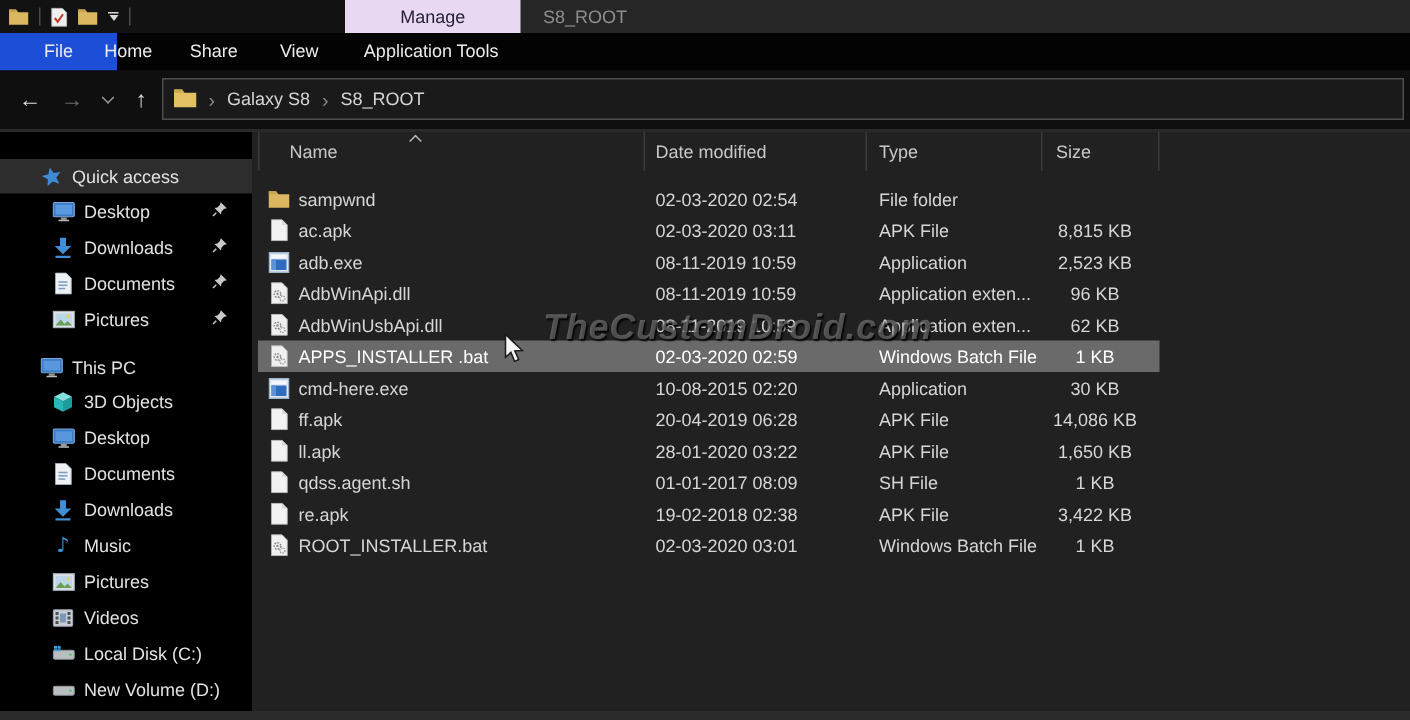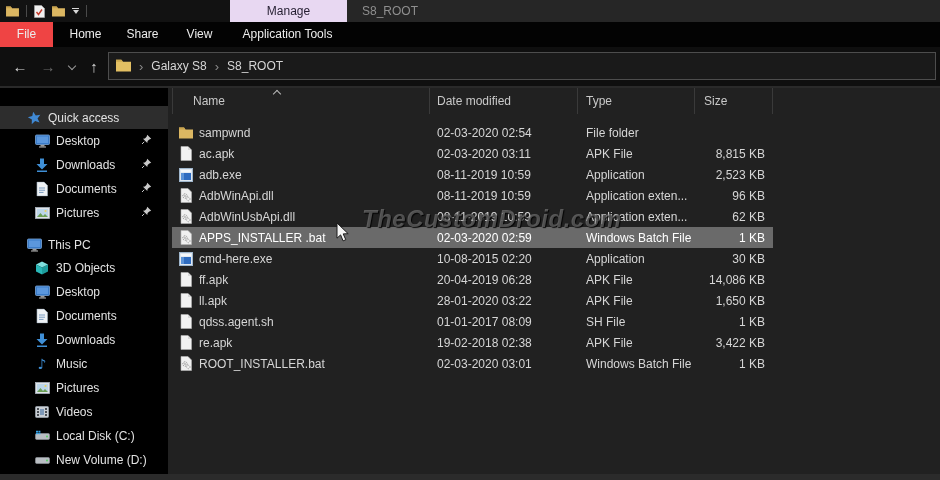--- a/index.html
+++ b/index.html
@@ -19,21 +19,21 @@
     border-right:3.5px solid transparent;border-top:4px solid #d8d8d8;}
   .manage-tab{position:absolute;left:230px;top:0;width:117px;height:22px;
     background:#e8d8f2;color:#241e30;font-size:12px;text-align:center;line-height:22px;}
   .window-title{position:absolute;left:362px;top:0;height:22px;line-height:22px;
     font-size:12px;color:#8f8f8f;}
 
   
   .ribbon{position:absolute;top:22px;left:0;width:940px;height:25px;background:#030303;}
   .rtab{position:absolute;top:0;height:25px;line-height:25px;font-size:12px;
     color:#ececec;text-align:center;cursor:default;}
-  #tab-file{left:0;width:53px;background:#ef4444;}
+  #tab-file{left:0;width:78px;background:#1d4ed8;}
   #tab-home{left:57px;width:57px;}
   #tab-share{left:114px;width:57px;}
   #tab-view{left:171px;width:57px;}
   #tab-apptools{left:228px;width:119px;}
 
   
   .navbar{position:absolute;top:47px;left:0;width:940px;height:39px;background:#0f0f0f;}
   .nav-btn{position:absolute;top:0;height:39px;line-height:39px;width:24px;
     text-align:center;font-size:15px;}
   #nav-back{left:8px;color:#dcdcdc;}
@@ -77,21 +77,21 @@
   .sort-caret{position:absolute;left:106px;top:3px;width:6px;height:6px;
     border-left:1px solid #b8b8b8;border-top:1px solid #b8b8b8;transform:rotate(45deg);}
   #file-rows{position:absolute;top:34px;left:4px;width:601px;}
   .frow{display:flex;height:21px;align-items:center;font-size:12px;color:#d6d6d6;cursor:default;}
   .frow.selected{background:#6a6a6a;color:#ffffff;}
   .cell-name{width:258px;display:flex;align-items:center;gap:6px;padding-left:6px;
     white-space:nowrap;overflow:hidden;}
   .cell-name .ico{display:inline-flex;width:15px;justify-content:center;flex:none;}
   .cell-date{width:148px;padding-left:7px;white-space:nowrap;}
   .cell-type{width:117px;padding-left:8px;white-space:nowrap;overflow:hidden;}
-  .cell-size{width:78px;padding-right:8px;text-align:right;white-space:nowrap;}
+  .cell-size{width:78px;padding-right:8px;text-align:center;white-space:nowrap;}
 
   
   .watermark{position:absolute;left:362px;top:205px;font-size:24px;font-weight:bold;
     font-style:italic;letter-spacing:.5px;color:rgba(150,150,150,.5);
     text-shadow:1px 1px 1px rgba(0,0,0,.85);pointer-events:none;z-index:4;}
   .cursor{position:absolute;left:336px;top:222px;z-index:9;pointer-events:none;}
   .status-strip{position:absolute;top:474px;left:0;width:940px;height:6px;background:#2b2b2b;}
 </style>
 </head>
 <body>

